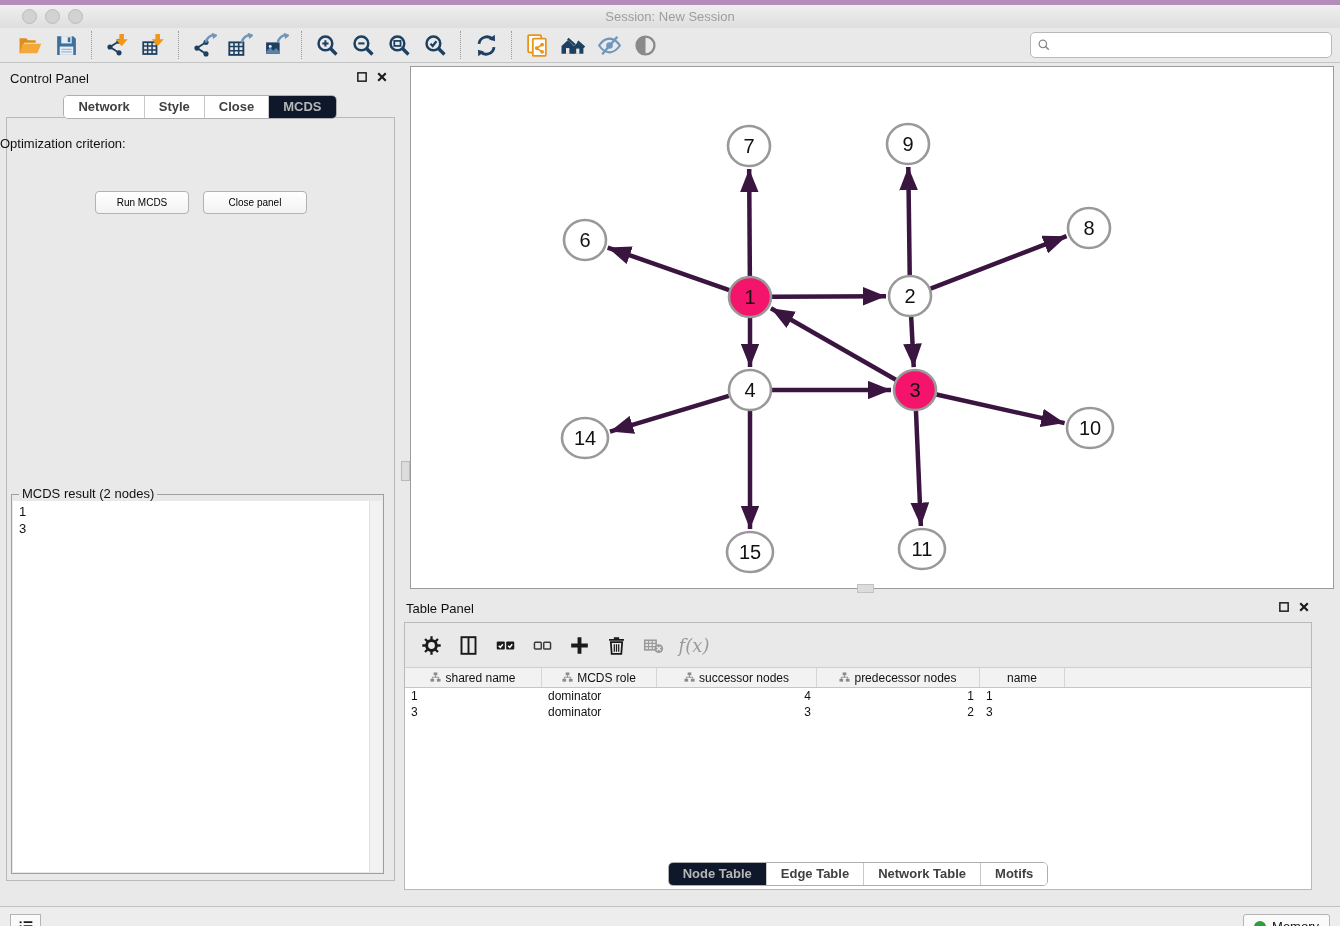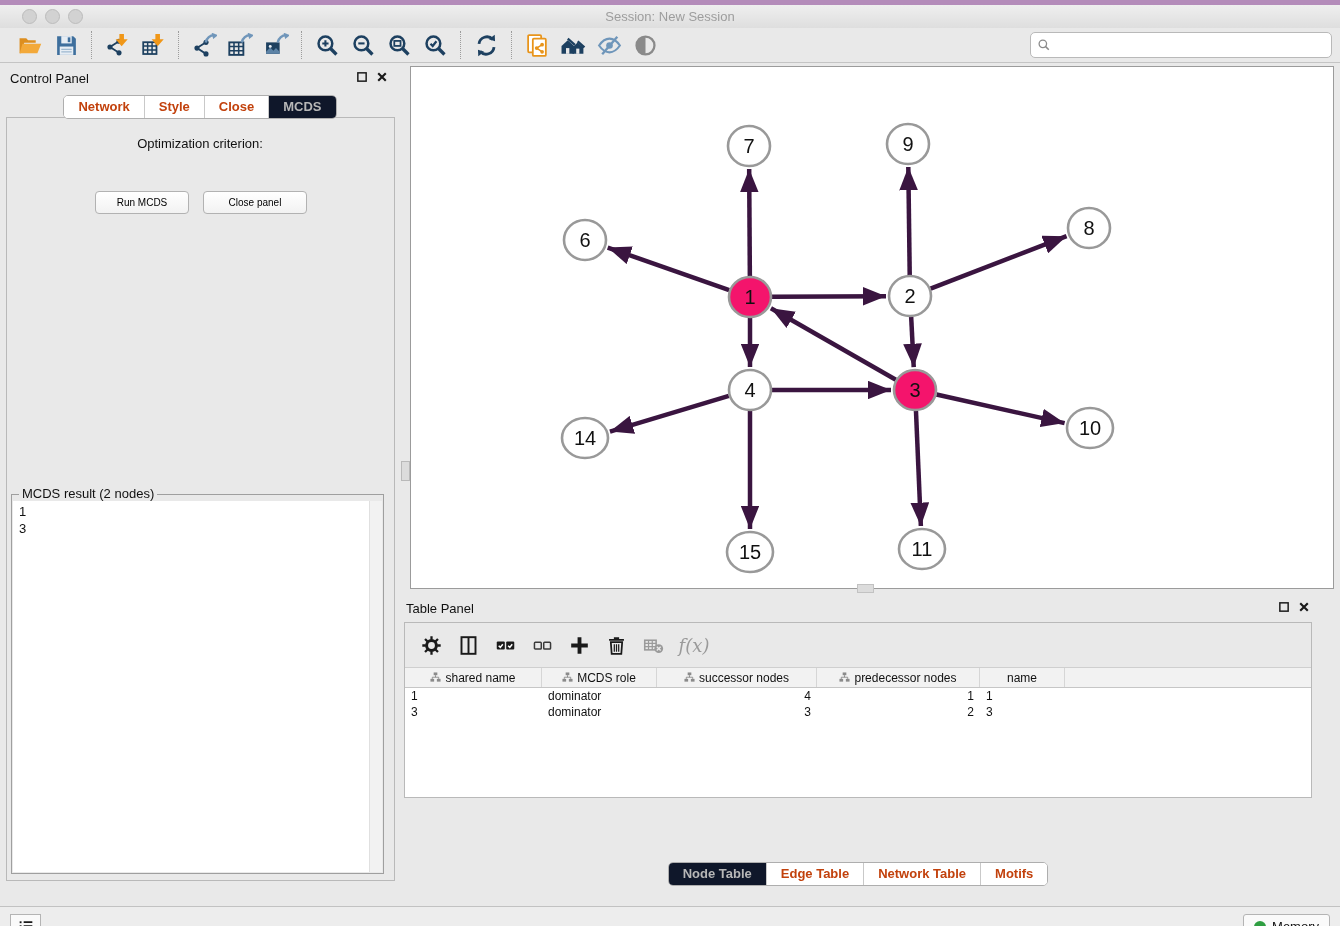--- a/index.html
+++ b/index.html
@@ -29,27 +29,27 @@
   #search-box svg{width:14px;height:14px;margin-right:4px;flex:none;}
   #search-input{border:none;outline:none;flex:1;font-size:13px;font-family:"Liberation Sans",sans-serif;background:transparent;}
 
   
   #control-panel{left:0;top:62px;width:400px;height:828px;}
   .panel-header{position:absolute;left:10px;top:9px;font-size:13px;color:#111;}
   .panel-hdr-icons{position:absolute;right:12px;top:9px;display:flex;gap:8px;align-items:center;}
   .panel-hdr-icons svg{width:12px;height:12px;}
   #cp-tabs{position:absolute;left:0;right:0;top:33px;display:flex;justify-content:center;z-index:2;}
   .tabgroup{display:flex;border:1px solid #aeaeae;border-radius:5px;overflow:hidden;background:#fff;}
-  .tab{padding:3px 14px 4px;font-size:13px;font-weight:600;color:#c2410c;background:#fff;
+  .tab{padding:3px 14px 4px;font-size:13px;font-weight:600;color:#404040;background:#fff;
        border-left:1px solid #c9c9c9;white-space:nowrap;cursor:default;}
   .tab:first-child{border-left:none;}
   .tab.ghost{background:#0f172a;color:#b7b7b7;}
   #cp-box{position:absolute;left:6px;top:55px;width:387px;height:762px;
           border:1px solid #b9b9b9;background:#e9e9e9;}
-  #opt-label{position:absolute;left:0;right:0;top:74px;text-align:center;font-size:13px;color:#111;}
+  #opt-label{position:absolute;left:0;right:0;top:74px;font-size:13px;color:#111;}
   #opt-select{position:absolute;left:45px;top:96px;width:310px;height:23px;background:#fff;
               border:1px solid #b2b2b2;border-radius:4px;display:flex;align-items:center;
               font-size:13px;padding-left:9px;box-sizing:border-box;}
   #opt-select svg{position:absolute;right:5px;top:3px;width:11px;height:16px;}
   .cp-btn{position:absolute;top:129px;height:23px;background:linear-gradient(#ffffff,#f2f2f2);
           border:1px solid #b2b2b2;border-radius:4px;font-size:10px;display:flex;
           align-items:center;justify-content:center;box-sizing:border-box;cursor:default;}
   #btn-run{left:95px;width:94px;}
   #btn-close{left:203px;width:104px;}
   #mcds-fieldset{position:absolute;left:11px;top:426px;width:373px;height:386px;z-index:2;}
@@ -73,21 +73,21 @@
   #nw-title{position:absolute;left:0;right:0;top:3px;text-align:center;font-size:13px;color:#111;}
   .nw-light{position:absolute;top:4px;width:13px;height:13px;border-radius:50%;box-sizing:border-box;}
   .nw-light svg{position:absolute;left:0;top:0;width:13px;height:13px;}
   #nw-red{left:8px;background:#e3463c;border:1px solid #b93a31;}
   #nw-yellow{left:28px;background:#e9ad33;border:1px solid #c08c24;}
   #nw-green{left:48px;background:#3fa43f;border:1px solid #2f8a31;}
   #graph-svg{position:absolute;left:0;top:22px;}
 
   
   #table-panel{left:396px;top:600px;width:924px;height:290px;}
-  #tp-box{position:absolute;left:8px;top:22px;width:908px;height:176px;border:1px solid #b9b9b9;
+  #tp-box{position:absolute;left:8px;top:22px;width:908px;height:268px;border:1px solid #b9b9b9;
           background:#fff;box-sizing:border-box;}
   #tp-toolbar{position:absolute;left:0;top:0;right:0;height:44px;background:#e9e9e9;
               border-bottom:1px solid #cfcfcf;display:flex;align-items:center;padding-left:10px;gap:5px;}
   .tp-btn{width:32px;height:32px;display:flex;align-items:center;justify-content:center;cursor:default;}
   .tp-btn svg{width:21px;height:21px;}
   .tp-btn.fx{font-family:"DejaVu Serif",serif;font-style:italic;font-size:18px;color:#9a9a9a;width:40px;}
   #tp-table{position:absolute;left:0;top:45px;right:0;bottom:0;background:#fff;overflow:hidden;}
   #tp-head{display:flex;height:19px;background:#f2f2f2;border-bottom:1px solid #c6c6c6;}
   .th{display:flex;align-items:center;justify-content:center;font-size:12px;color:#111;
       border-right:1px solid #d6d6d6;box-sizing:border-box;gap:4px;}

